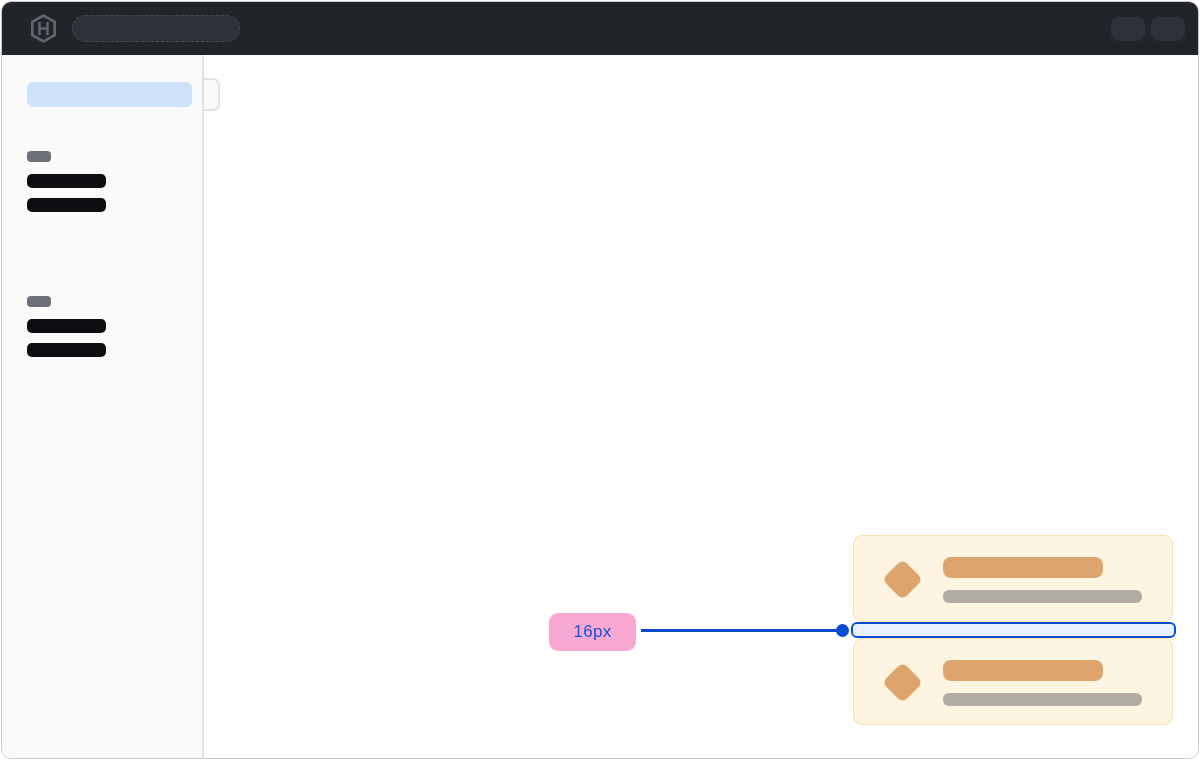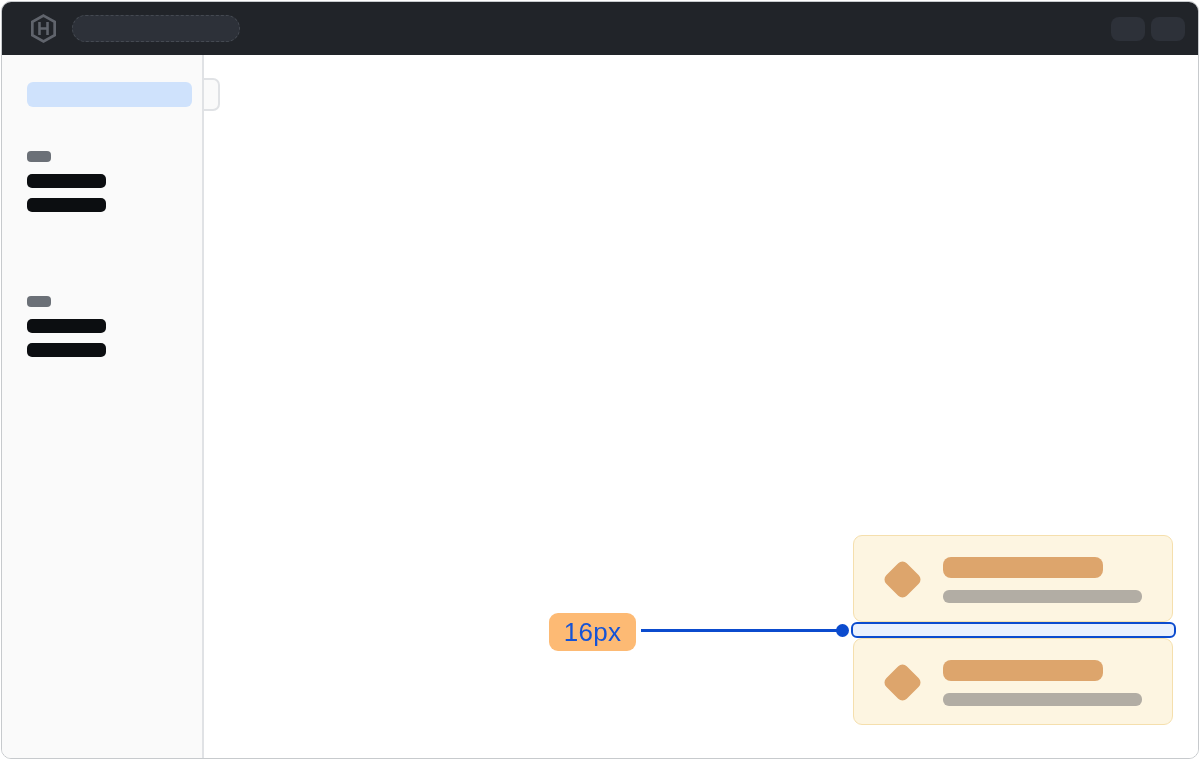--- a/index.html
+++ b/index.html
@@ -126,24 +126,24 @@
   }
   .measure-dot {
     position: absolute; left: 632px; top: 569px;
     width: 13px; height: 13px;
     border-radius: 50%;
     background: #0b4bce;
   }
   .measure-label {
     position: absolute; left: 345px; top: 558px;
     width: 87px; height: 38px;
-    background: #fdba74;
+    background: #f9a8d4;
     border-radius: 9px;
     color: #1553d6;
-    font-size: 26px;
+    font-size: 17px;
     font-weight: 500;
     letter-spacing: 0.3px;
     display: flex; align-items: center; justify-content: center;
   }
 </style>
 </head>
 <body>
 
 <div class="window">
 

